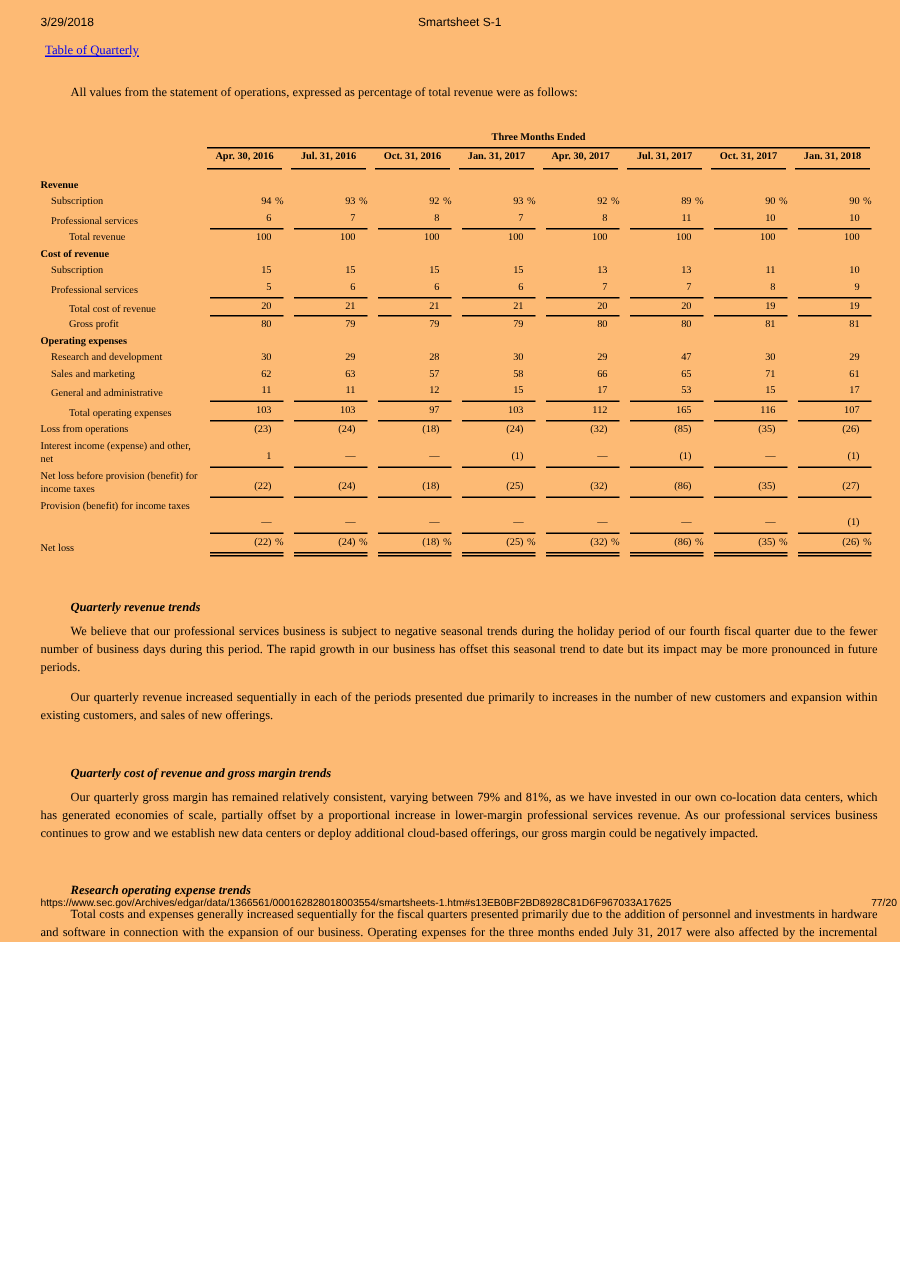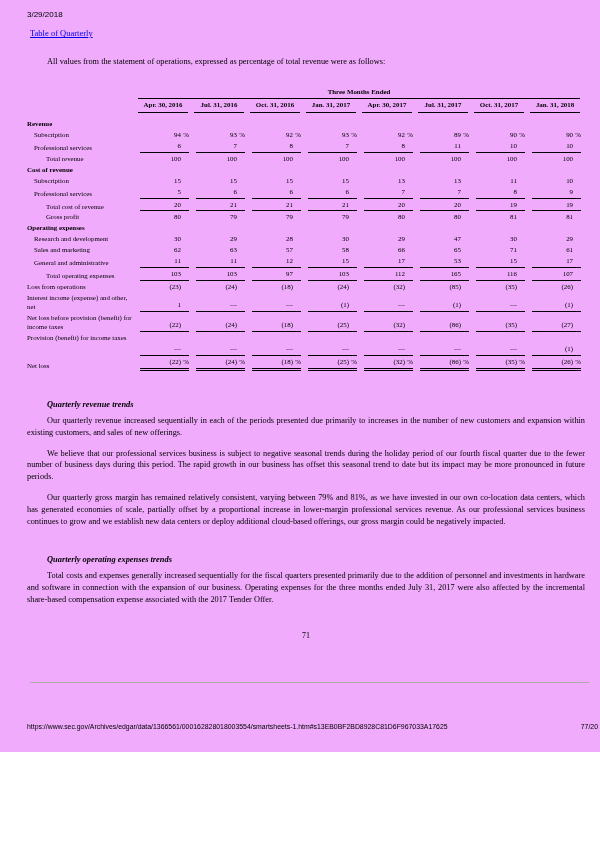--- a/index.html
+++ b/index.html
@@ -1,17 +1,17 @@
 <!DOCTYPE html>
 <html><head>
 <meta charset="utf-8">
 <style>
   html,body { margin:0; padding:0; background:#fff; }
   .page {
-    position:relative; width:600px; height:752px; background:#f0abfc;
+    position:relative; width:600px; height:628px; background:#fdba74;
     font-family:"Liberation Serif", serif; color:#000; overflow:hidden;
   }
   
   .print-header {
     position:absolute; top:10px; left:27px; right:14px; height:12px;
     font-family:"Liberation Sans", sans-serif; font-size:8px; color:#000;
   }
   .ph-date { position:absolute; left:0; top:0; }
   .ph-title { position:absolute; left:0; right:0; top:0; text-align:center; }
   .toc-link {
@@ -59,20 +59,21 @@
   .pf-url  { position:absolute; left:0; top:0; white-space:nowrap; }
   .pf-page { position:absolute; right:0; top:0; }
 </style>
 </head>
 <body>
 
 <div class="page">
 
   <div class="print-header">
     <span class="ph-date">3/29/2018</span>
+    <span class="ph-title">Smartsheet S-1</span>
   </div>
 
   <a class="toc-link">Table of Quarterly</a>
 
   <div class="content">
     <p class="intro">All values from the statement of operations, expressed as percentage of total revenue were as follows:</p>
 
     <table class="fin">
       <colgroup>
           <col class="lbl">
@@ -979,24 +980,25 @@
                 <span class="val">(26)</span>
                 <span class="sfx">%</span>
               </div>
             </td>
           </tr>
         </tbody>
     </table>
 
     <div id="sections">
         <div class="sec-h">Quarterly revenue trends</div>
+        <p class="para">We believe that our professional services business is subject to negative seasonal trends during the holiday period of our fourth fiscal quarter due to the fewer number of business days during this period. The rapid growth in our business has offset this seasonal trend to date but its impact may be more pronounced in future periods.</p>
         <p class="para">Our quarterly revenue increased sequentially in each of the periods presented due primarily to increases in the number of new customers and expansion within existing customers, and sales of new offerings.</p>
-        <p class="para">We believe that our professional services business is subject to negative seasonal trends during the holiday period of our fourth fiscal quarter due to the fewer number of business days during this period. The rapid growth in our business has offset this seasonal trend to date but its impact may be more pronounced in future periods.</p>
+        <div class="sec-h">Quarterly cost of revenue and gross margin trends</div>
         <p class="para">Our quarterly gross margin has remained relatively consistent, varying between 79% and 81%, as we have invested in our own co-location data centers, which has generated economies of scale, partially offset by a proportional increase in lower-margin professional services revenue. As our professional services business continues to grow and we establish new data centers or deploy additional cloud-based offerings, our gross margin could be negatively impacted.</p>
-        <div class="sec-h">Quarterly operating expenses trends</div>
+        <div class="sec-h">Research operating expense trends</div>
         <p class="para">Total costs and expenses generally increased sequentially for the fiscal quarters presented primarily due to the addition of personnel and investments in hardware and software in connection with the expansion of our business. Operating expenses for the three months ended July 31, 2017 were also affected by the incremental share-based compensation expense associated with the 2017 Tender Offer.</p>
       </div>
 
     <div class="page-num">71</div>
   </div>
 
   <div class="page-divider"></div>
 
   <div class="print-footer">
     <span class="pf-url">https://www.sec.gov/Archives/edgar/data/1366561/000162828018003554/smartsheets-1.htm#s13EB0BF2BD8928C81D6F967033A17625</span>

